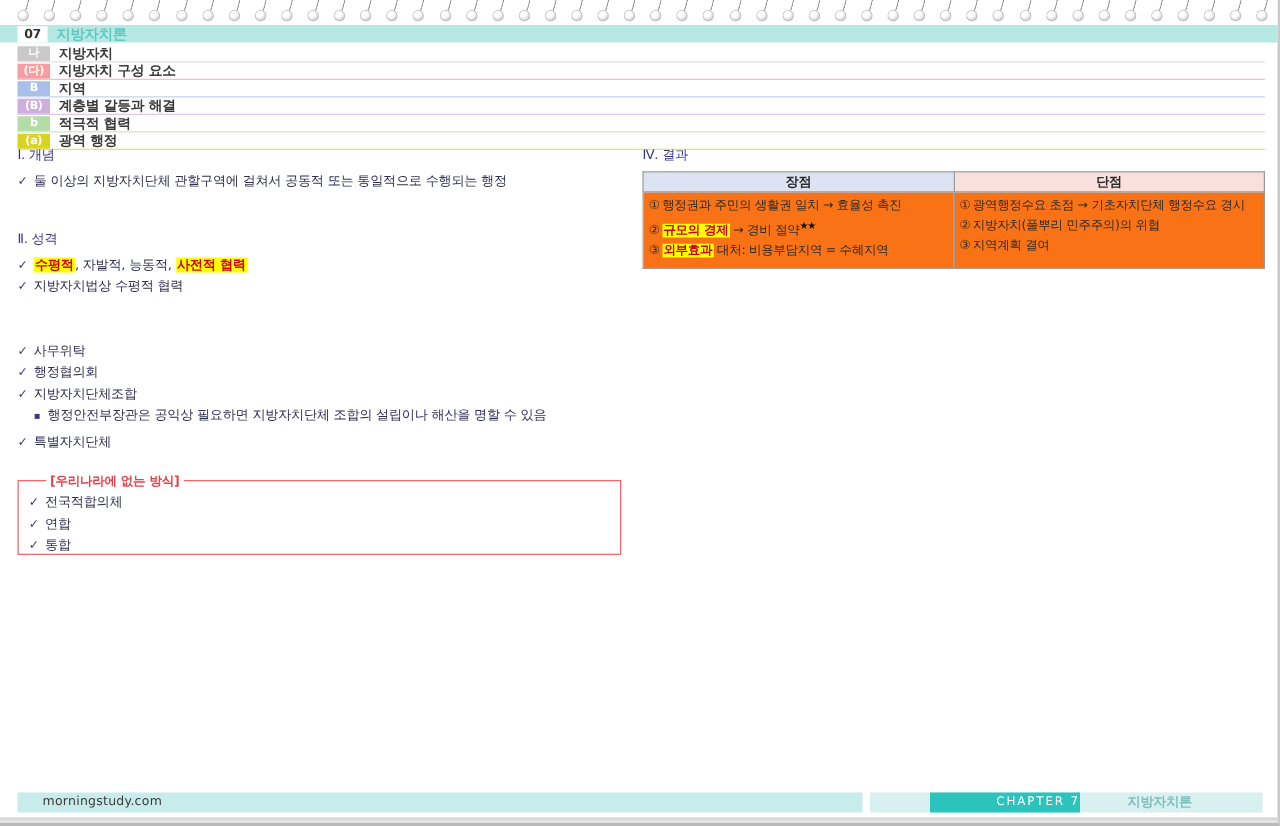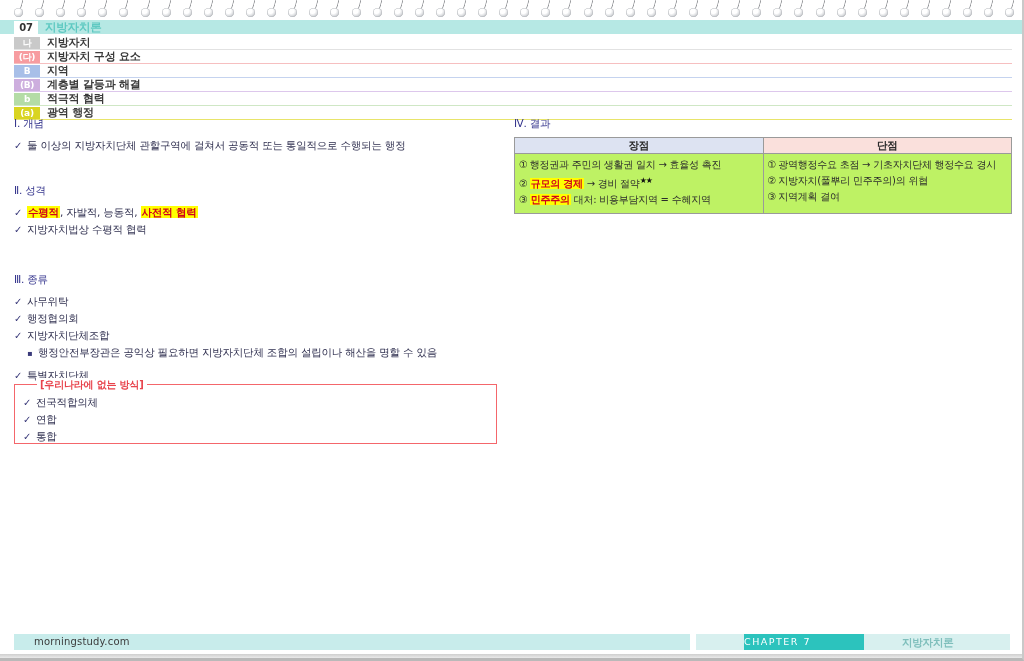--- a/index.html
+++ b/index.html
@@ -229,21 +229,21 @@
     height: 15px;
     font-size: 10.5px;
     font-weight: bold;
     color: #2b2b2b;
     letter-spacing: -0.2px;
   }
   .th-pro { background: #dde3f2; }
   .th-con { background: #fae0dc; }
   .res-table td {
     vertical-align: top;
-    background: #bef264;
+    background: #f97316;
     padding: 3px 4px 5px 4px;
   }
   .res-line {
     font-size: 10px;
     color: #2b2b2b;
     letter-spacing: -0.25px;
     line-height: 16px;
     white-space: nowrap;
   }
   .num { margin-right: 2px; }
@@ -284,21 +284,21 @@
   .foot-chapter {
     position: absolute;
     left: 48px;
     top: 0;
     width: 120px;
     height: 16px;
     background: #2cc3bd;
     color: #ffffff;
     font-size: 9.5px;
     letter-spacing: 1.5px;
-    text-align: left;
+    text-align: right;
     line-height: 16px;
   }
   .foot-subject {
     position: absolute;
     left: 206px;
     top: 0;
     font-size: 10.5px;
     font-weight: bold;
     color: #7fbfbc;
     line-height: 16px;
@@ -574,21 +574,20 @@
       </span>
     </div>
     <div class="chk-line">
       <span class="chk">✓</span>
       <span>지방자치법상 수평적 협력</span>
     </div>
 
     <div class="gap-md"></div>
     <div class="gap-sm"></div>
 
-    <div class="sec-title">Ⅲ. 종류</div>
     <div class="chk-line">
       <span class="chk">✓</span>
       <span>사무위탁</span>
     </div>
     <div class="chk-line">
       <span class="chk">✓</span>
       <span>행정협의회</span>
     </div>
     <div class="chk-line">
       <span class="chk">✓</span>
@@ -637,21 +636,21 @@
       <tbody>
         <tr>
           <td>
             <div class="res-line">
               <span class="num">①</span><span>행정권과 주민의 생활권 일치  → 효율성 촉진</span>
             </div>
             <div class="res-line">
               <span class="num">②</span><span class="hl">규모의 경제</span><span> → 경비 절약</span><sup class="stars">★★</sup>
             </div>
             <div class="res-line">
-              <span class="num">③</span><span class="hl">민주주의</span><span> 대처: 비용부담지역 = 수혜지역</span>
+              <span class="num">③</span><span class="hl">외부효과</span><span> 대처: 비용부담지역 = 수혜지역</span>
             </div>
           </td>
           <td>
             <div class="res-line">
               <span class="num">①</span><span>광역행정수요 초점 → 기초자치단체 행정수요 경시</span>
             </div>
             <div class="res-line">
               <span class="num">②</span><span>지방자치(풀뿌리 민주주의)의 위협</span>
             </div>
             <div class="res-line">

